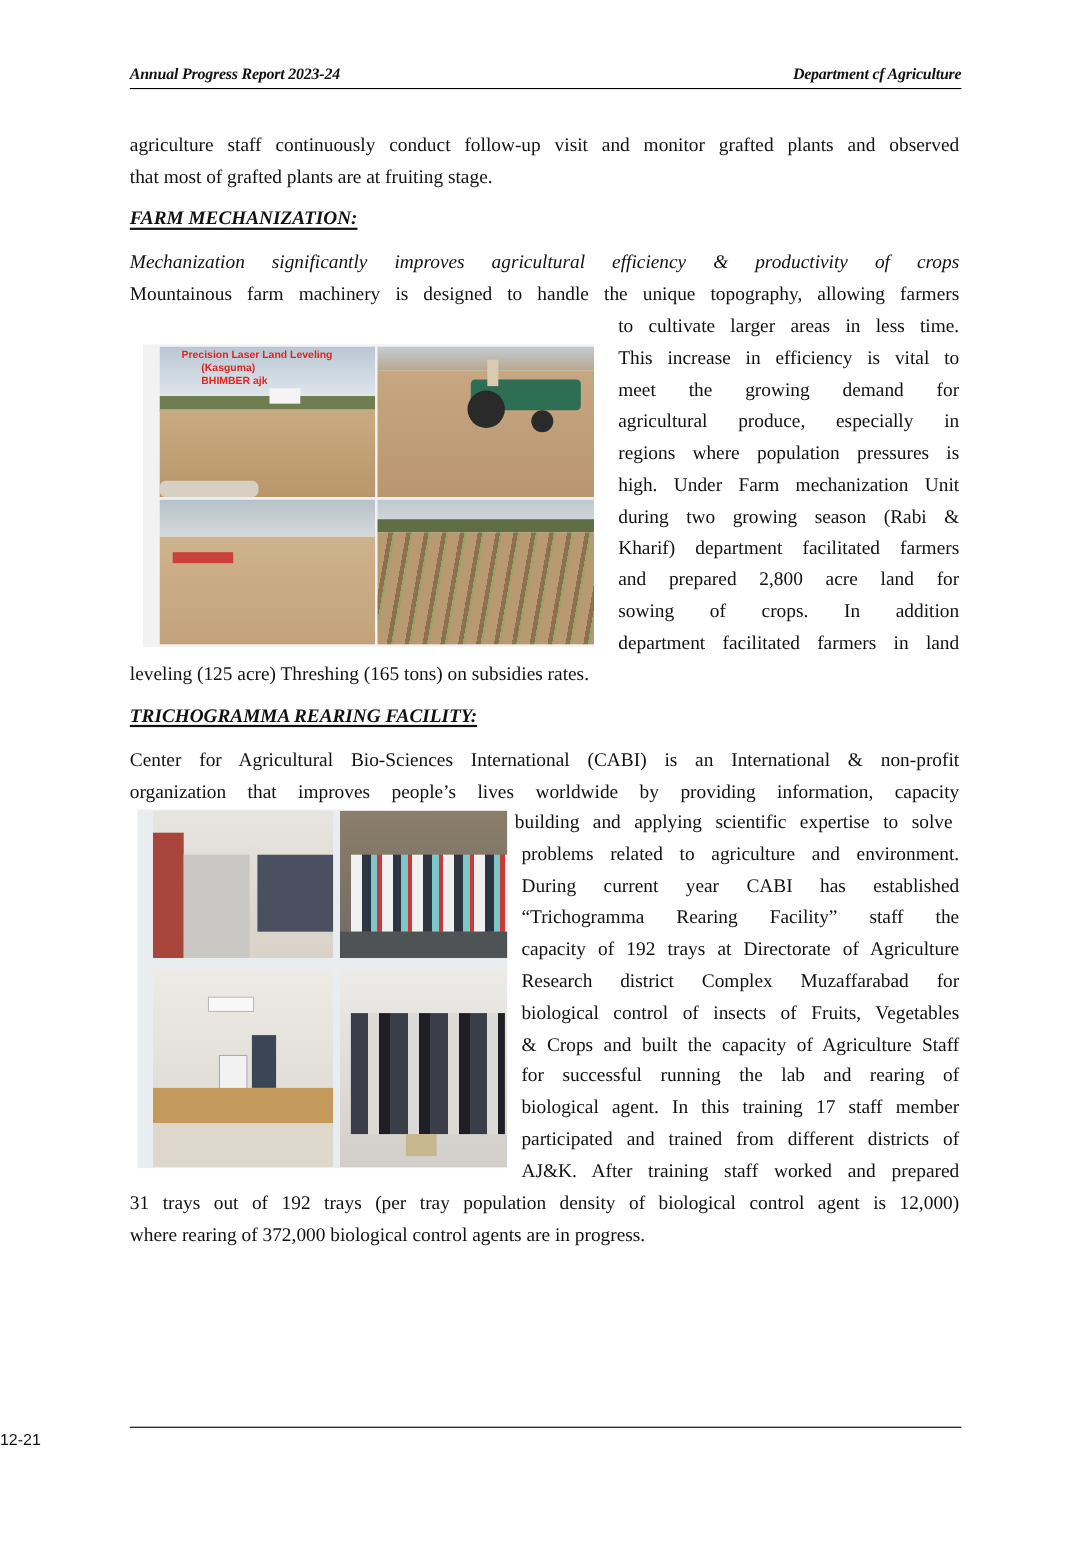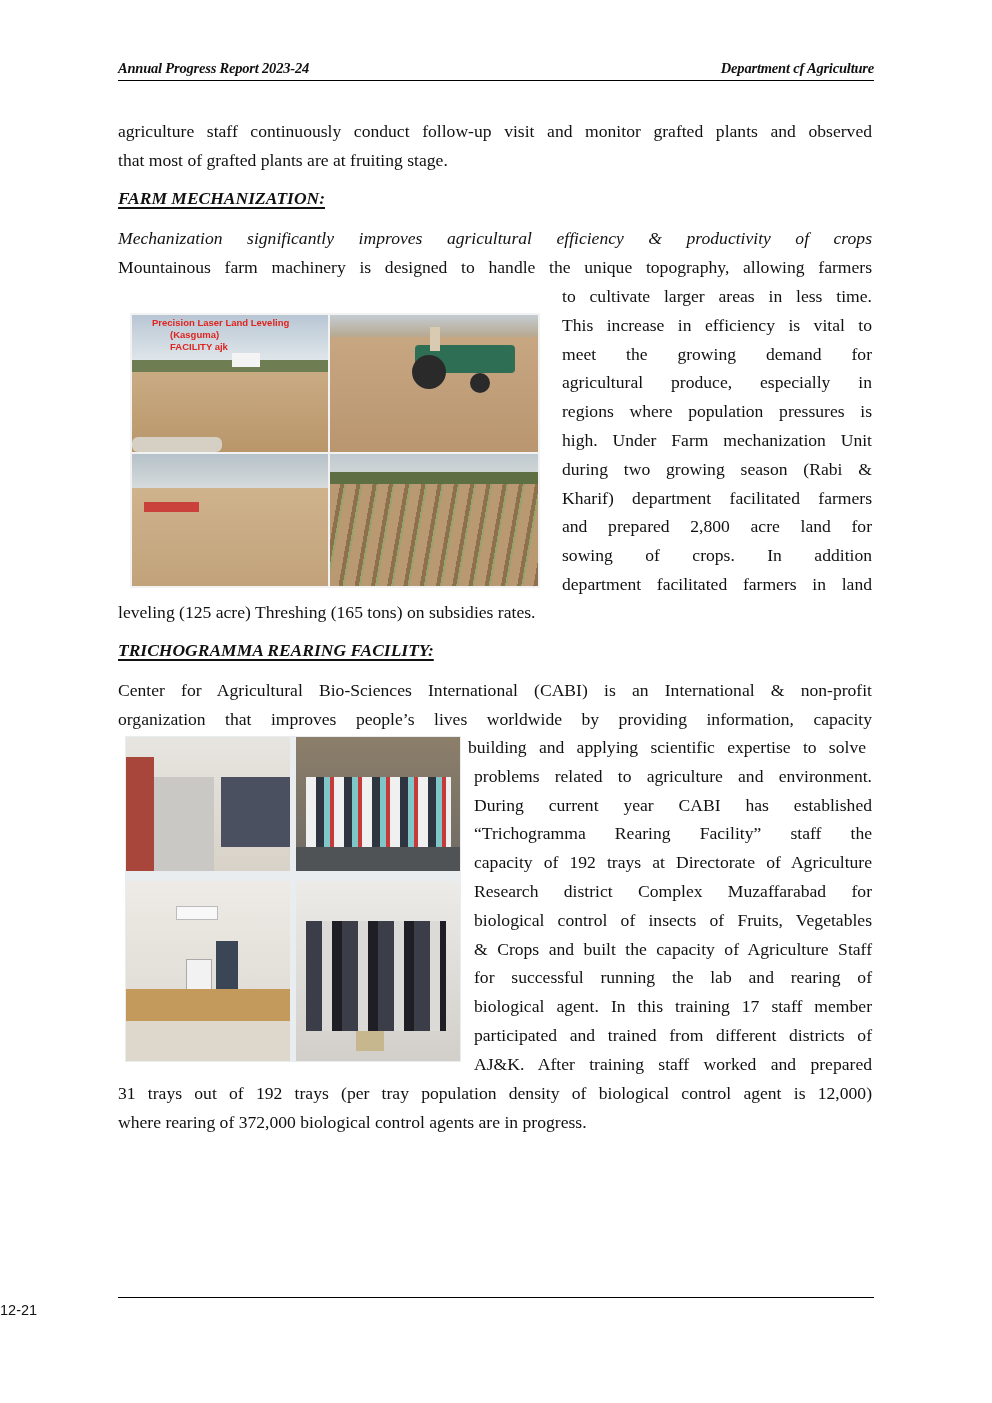--- a/index.html
+++ b/index.html
@@ -9,21 +9,21 @@
             border-bottom: 1.5px solid #000; }
   .header span { position: absolute; top: 2px; font-style: italic; font-weight: bold;
                  font-size: 14.5px; letter-spacing: -0.2px; }
   .header .left { left: 0; }
   .header .right { right: 0; }
   .heading { position: absolute; left: 118px; font-size: 17.5px; font-weight: bold; font-style: italic;
              text-decoration: underline; text-decoration-thickness: 2px; text-underline-offset: 3px; }
   .line { position: absolute; font-size: 17.6px; line-height: 28.8px; white-space: nowrap; }
   .j { text-align: justify; text-align-last: justify; }
   .photo { position: absolute; overflow: hidden; }
-  .cell { position: absolute; overflow: hidden; }
+  .cell { position: absolute; overflow: hidden; margin-left: 13px; }
   .footer-rule { position: absolute; left: 118px; top: 1297px; width: 756px; border-top: 1.5px solid #000; }
   .page-num { position: absolute; left: 0; width: 992px; top: 1302px; 
               font-family: "Liberation Sans", sans-serif; font-size: 14.5px; }
   .overlay-text { position: absolute; font-family: "Liberation Sans", sans-serif; font-weight: bold;
                   color: #e0231f; font-size: 9.5px; line-height: 11px; }
 </style>
 </head>
 <body>
 
 <div class="header">
@@ -54,21 +54,21 @@
 
 <div class="photo" style="left:130px; top:313px; width:410px; height:275px; background:#f2f2f2;">
   <div class="cell" style="left:2px; top:2px; width:196px; height:137px;">
     <div style="position:absolute;left:0;top:0;width:100%;height:45px;background:linear-gradient(#b8c6d4,#dfe6ea);"></div>
     <div style="position:absolute;left:0;top:45px;width:100%;height:14px;background:#6f7e52;"></div>
     <div style="position:absolute;left:100px;top:38px;width:28px;height:14px;background:#f4f4f4;"></div>
     <div style="position:absolute;left:0;top:57px;width:100%;height:80px;background:linear-gradient(#c9ab83,#b9966a);"></div>
     <div style="position:absolute;left:0;top:122px;width:90px;height:15px;background:#d6d0c4;border-radius:6px;"></div>
     <div class="overlay-text" style="left:20px;top:2px;">Precision Laser Land Leveling</div>
     <div class="overlay-text" style="left:38px;top:14px;">(Kasguma)</div>
-    <div class="overlay-text" style="left:38px;top:26px;">FACILITY ajk</div>
+    <div class="overlay-text" style="left:38px;top:26px;">BHIMBER ajk</div>
   </div>
   <div class="cell" style="left:200px; top:2px; width:208px; height:137px;">
     <div style="position:absolute;left:0;top:0;width:100%;height:22px;background:linear-gradient(#c4ccd2,#b7a88f);"></div>
     <div style="position:absolute;left:0;top:22px;width:100%;height:115px;background:linear-gradient(#c7a682,#b99670);"></div>
     <div style="position:absolute;left:85px;top:30px;width:100px;height:28px;background:#2e6e55;border-radius:4px;"></div>
     <div style="position:absolute;left:82px;top:40px;width:34px;height:34px;background:#2a2a2a;border-radius:50%;"></div>
     <div style="position:absolute;left:140px;top:58px;width:20px;height:20px;background:#2a2a2a;border-radius:50%;"></div>
     <div style="position:absolute;left:100px;top:12px;width:10px;height:24px;background:#d9cbb1;"></div>
   </div>
   <div class="cell" style="left:2px; top:141px; width:196px; height:132px;">

